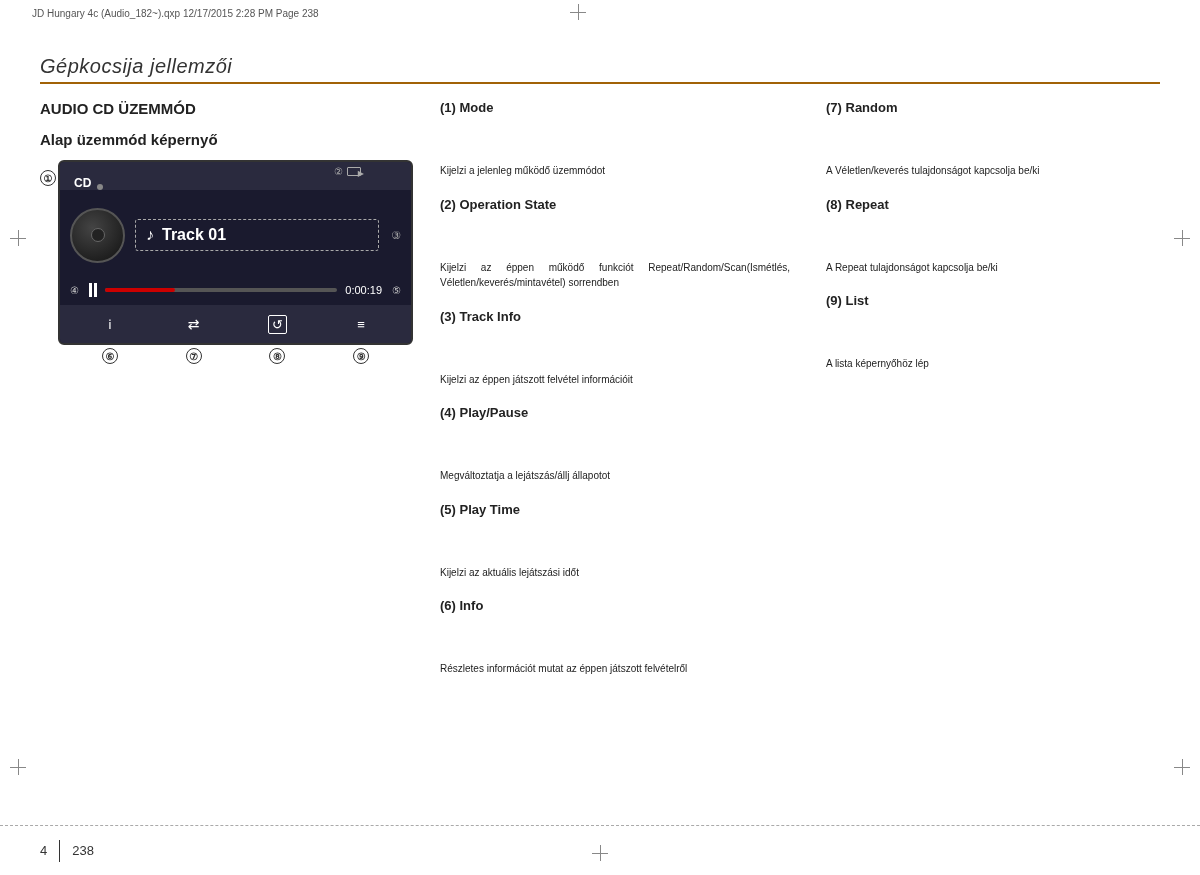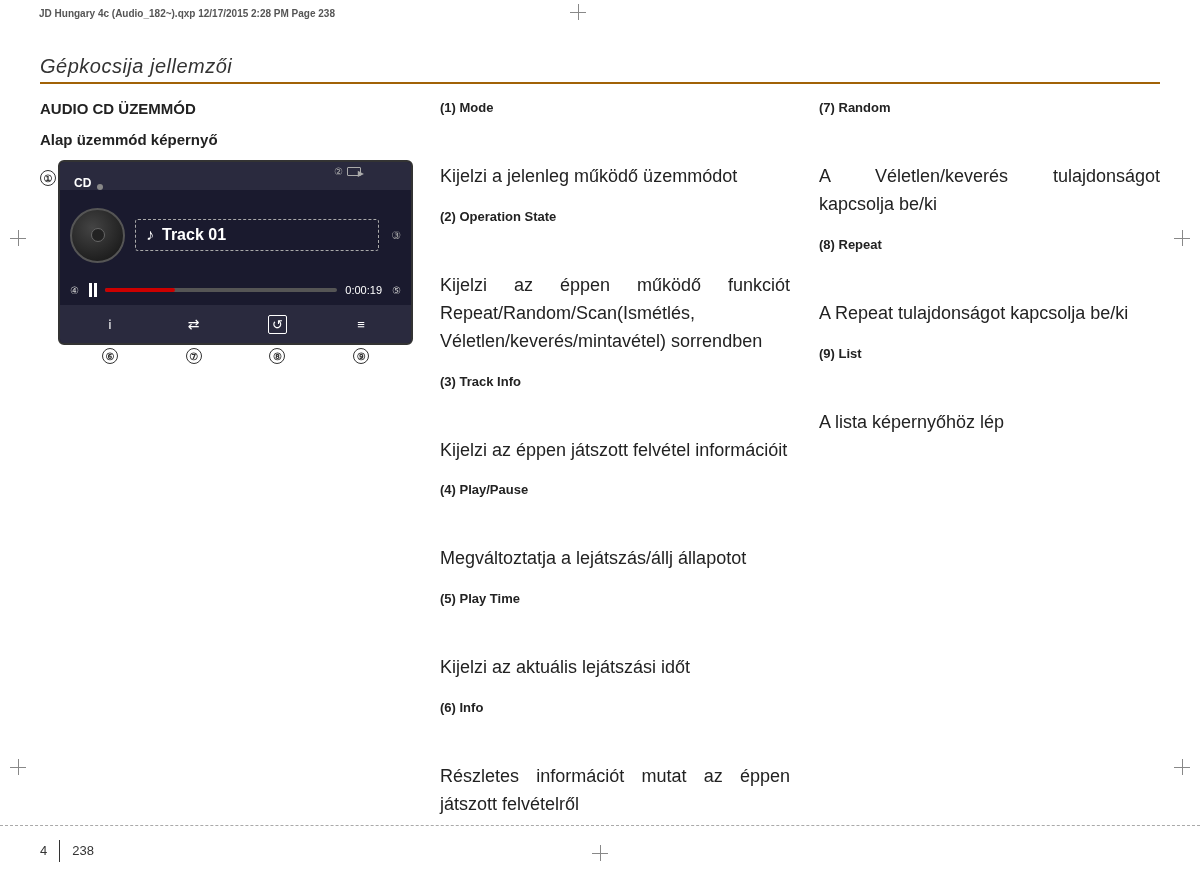--- a/index.html
+++ b/index.html
@@ -11,28 +11,27 @@
       font-size: 13px;
       color: #222;
       position: relative;
       overflow: hidden;
     }
 
     
     .page-header {
       position: absolute;
       top: 8px;
-      left: 39px;
+      left: 32px;
       right: 40px;
       font-size: 10px;
       color: #555;
       display: flex;
       justify-content: space-between;
       align-items: flex-start;
-      font-weight: bold;
     }
 
     
     .crosshair {
       width: 16px;
       height: 16px;
       position: relative;
     }
     .crosshair::before, .crosshair::after {
       content: '';
@@ -265,21 +264,21 @@
       flex-shrink: 0;
     }
 
     
     .right-col {
       position: absolute;
       left: 400px;
       right: 0;
       top: 0;
       display: flex;
-      gap: 9px;
+      gap: 16px;
     }
 
     .mid-col {
       width: 370px;
       padding-right: 20px;
     }
 
     .far-col {
       flex: 1;
     }
@@ -288,21 +287,21 @@
       margin-bottom: 18px;
     }
 
     .item-title {
       font-weight: bold;
       font-size: 13px;
       margin-bottom: 3px;
     }
 
     .item-desc {
-      font-size: 18px;
+      font-size: 10px;
       line-height: 1.55;
       text-align: justify;
       margin-top: 48px;
     }
 
     
     .page-footer {
       position: absolute;
       bottom: 0;
       left: 0;

